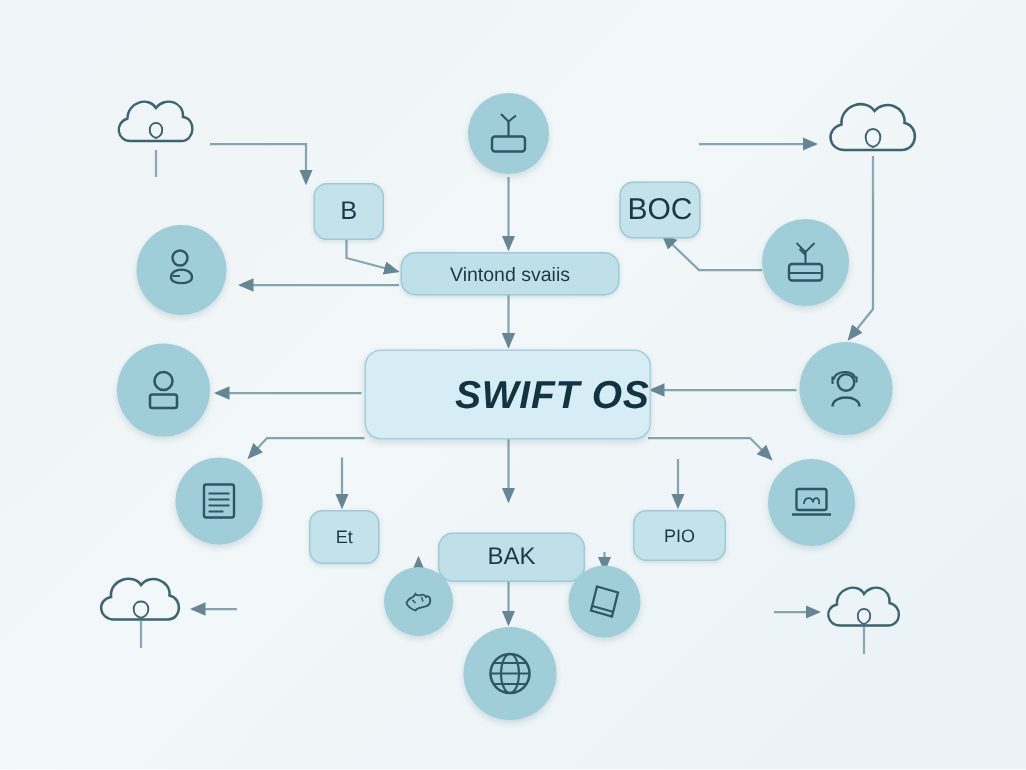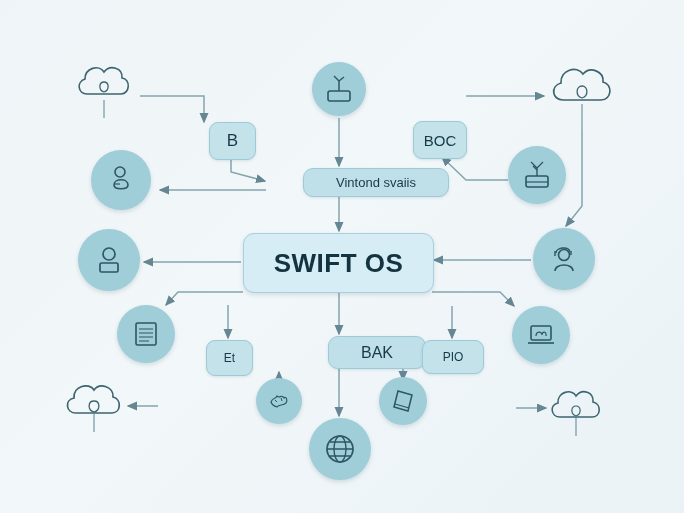--- a/index.html
+++ b/index.html
@@ -19,49 +19,49 @@
     position: absolute;
     left: 0; top: 0;
     width: 684px;
     height: 513px;
   }
   
   .node-central {
     position: absolute;
     display: flex;
     align-items: center;
-    justify-content: center;
+    justify-content: flex-end;
     background: #d6edf5;
     border: 1px solid #a8cfdd;
     border-radius: 11px;
     box-shadow: 0 2px 4px rgba(70,110,130,0.18);
     color: #12333f;
     font-weight: bold;
     letter-spacing: 0.5px;
+    font-style: italic;
   }
   
   .node-box {
     position: absolute;
     display: flex;
     align-items: center;
     justify-content: center;
     background: #b9dde6;
     border: 1px solid #9ec9d6;
     border-radius: 9px;
     box-shadow: 0 1px 3px rgba(70,110,130,0.16);
     color: #173a47;
     text-align: center;
   }
   .node-box.pale {
     background: #c3e2ea;
   }
   .node-box.wide {
     background: #bfe0e9;
     border-radius: 10px;
-    margin-left: 36px;
   }
   
   .node-circle {
     position: absolute;
     display: flex;
     align-items: center;
     justify-content: center;
     background: #9fcdd8;
     border-radius: 50%;
     box-shadow: 0 2px 4px rgba(70,110,130,0.20);
@@ -140,33 +140,33 @@
   </svg>
 
   <div class="node-central" style="left:243px; top:233px; width:189px; height:58px; font-size:26px;">
     <span>SWIFT OS</span>
   </div>
 
   <div class="node-box pale" style="left:209px; top:122px; width:45px; height:36px; font-size:17px;">
     <span>B</span>
   </div>
 
-  <div class="node-box pale" style="left:413px; top:121px; width:52px; height:36px; font-size:15px;">
+  <div class="node-box pale" style="left:413px; top:121px; width:52px; height:36px; font-size:20px;">
     <span>BOC</span>
   </div>
 
   <div class="node-box wide blur-soft" style="left:267px; top:168px; width:144px; height:27px; font-size:13px;">
     <span>Vintond svaiis</span>
   </div>
 
   <div class="node-box pale" style="left:206px; top:340px; width:45px; height:34px; font-size:12px;">
     <span>Et</span>
   </div>
 
-  <div class="node-box wide" style="left:292px; top:336px; width:96px; height:31px; font-size:16px;">
+  <div class="node-box wide" style="left:292px; top:355px; width:96px; height:31px; font-size:16px;">
     <span>BAK</span>
   </div>
 
   <div class="node-box pale" style="left:422px; top:340px; width:60px; height:32px; font-size:12px;">
     <span>PIO</span>
   </div>
 
   <div class="node-plain" style="left:73px; top:58px; width:62px; height:48px;">
     <svg width="62" height="48" viewBox="0 0 62 48">
       <path d="M14 36 C5 36 3 24 12 21 C12 10 26 6 31 14 C37 6 50 10 49 20 C58 21 57 36 48 36 Z" fill="none" stroke="#3d6470" stroke-width="1.6"></path>

